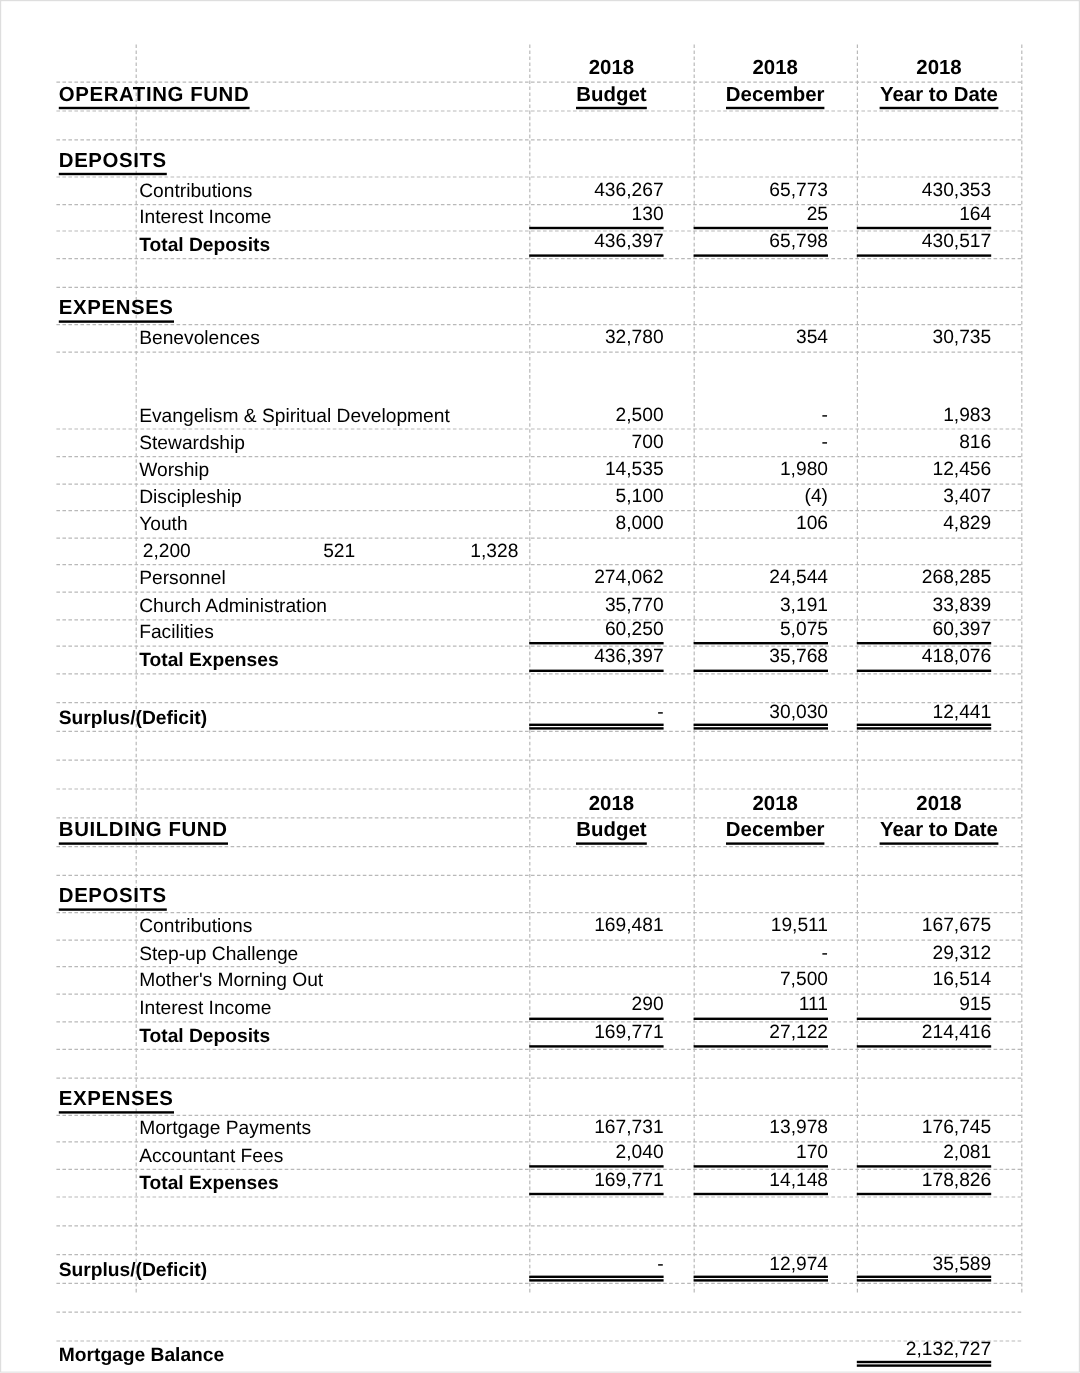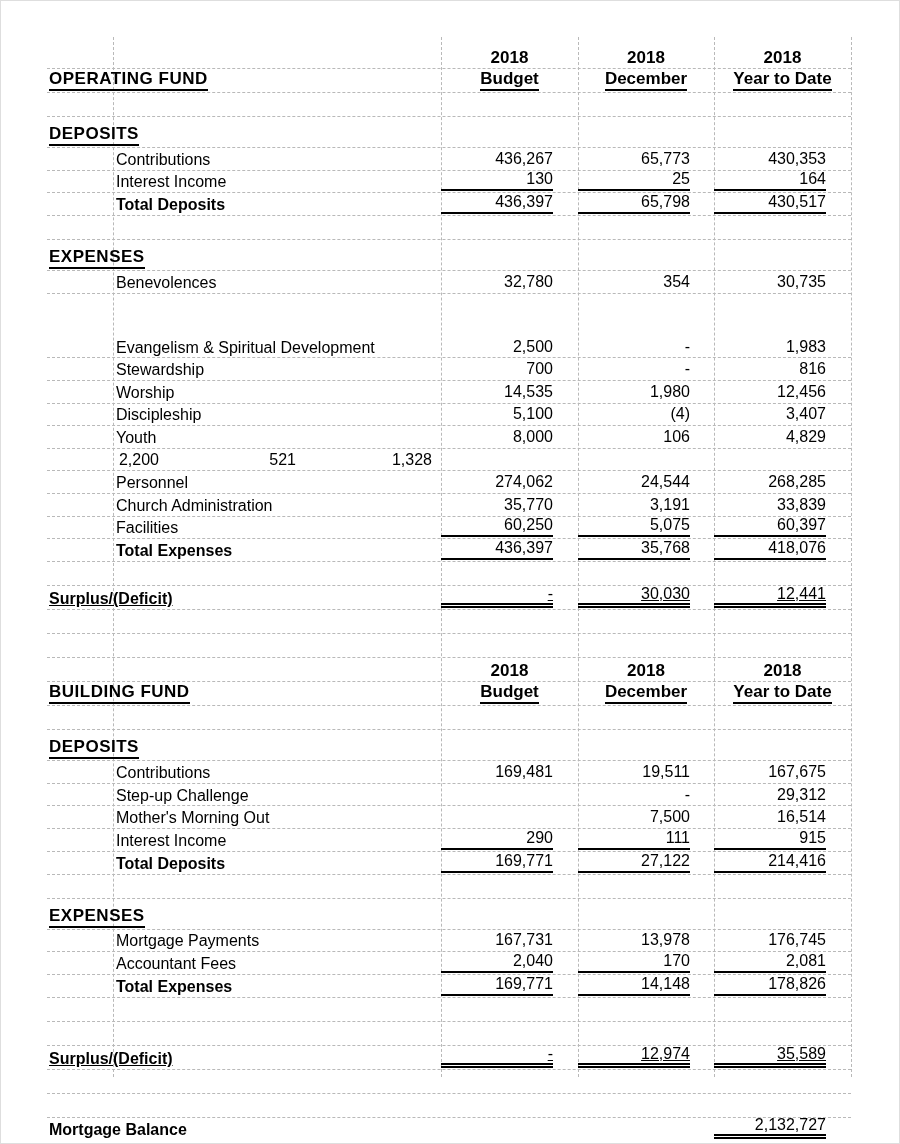--- a/index.html
+++ b/index.html
@@ -17,21 +17,21 @@
   .row { position:relative; display:flex; align-items:flex-end;
          box-sizing:border-box; padding-bottom:1px; line-height:1.05; }
   .row.grid { border-bottom:1px dashed #b9b9b9; }
   .r-spacer   { height:44px; }
   .r-year     { height:24px; }
   .r-fund     { height:24px; }
   .r-blank    { height:24px; }
   .r-section  { height:31px; }
   .r-item     { height:22.6px; }
   .r-total    { height:23px; }
-  .r-surplus  { height:24px;text-decoration:underline; }
+  .r-surplus  { height:24px; }
   .r-mortgage { height:27px; padding-bottom:6px; }
   .r-tail     { height:41px; }
 
   .c1 { width:394px; box-sizing:border-box; padding-left:2px; }
   .c1.indent { padding-left:69px; }
   .c2 { width:137px; box-sizing:border-box; }
   .c3 { width:136px; box-sizing:border-box; }
   .c4 { width:137px; box-sizing:border-box; }
   .center { text-align:center; }
 

